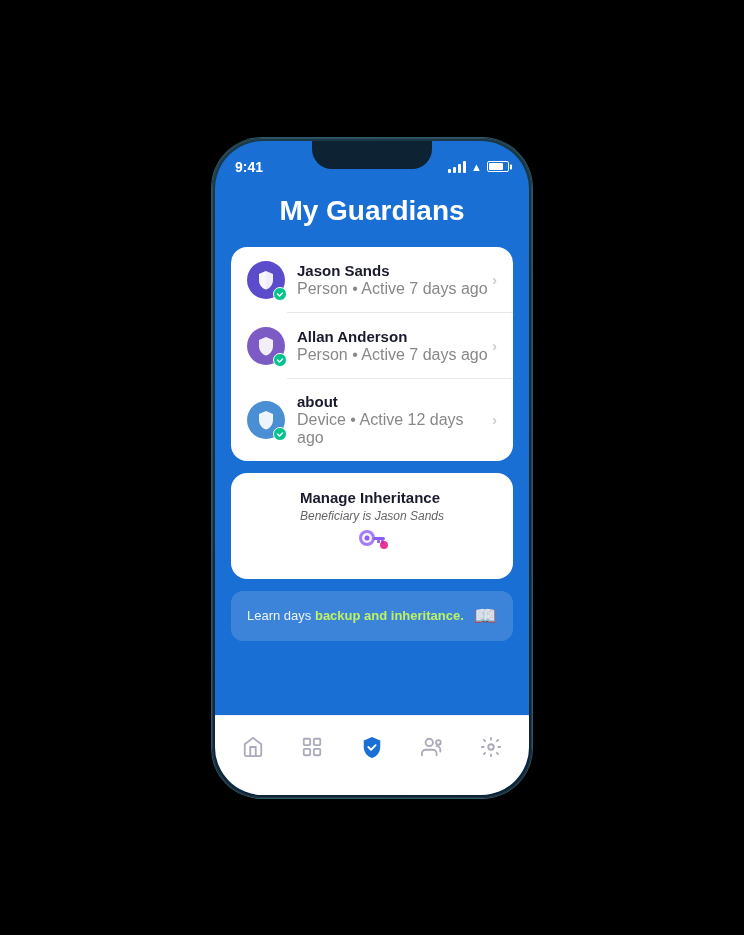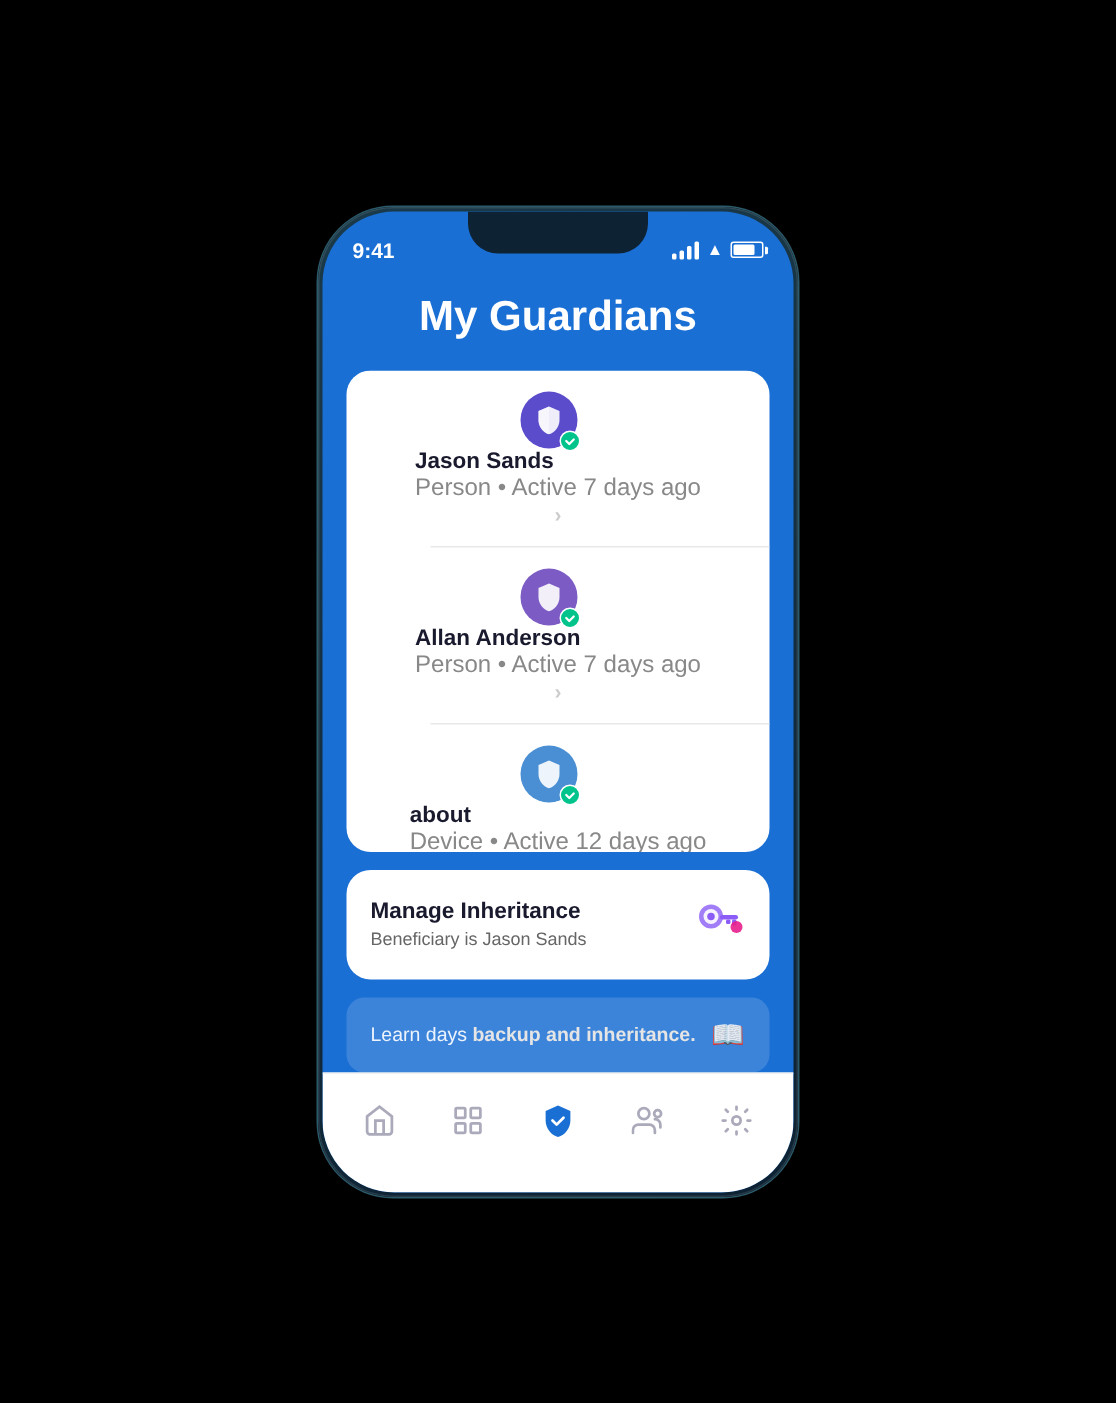--- a/index.html
+++ b/index.html
@@ -154,21 +154,20 @@
       border-radius: 16px;
       overflow: hidden;
     }
 
     .guardian-item {
       display: flex;
       align-items: center;
       padding: 14px 16px;
       cursor: pointer;
       position: relative;
-      flex-direction: column;
     }
 
     .guardian-item:not(:last-child)::after {
       content: '';
       position: absolute;
       bottom: 0;
       left: 56px;
       right: 0;
       height: 1px;
       background: #e8e8e8;
@@ -235,54 +234,56 @@
 
     
     .manage-card {
       background: white;
       border-radius: 16px;
       padding: 16px;
       display: flex;
       align-items: center;
       justify-content: space-between;
       cursor: pointer;
+      flex-direction: column;
     }
 
     .manage-info {}
 
     .manage-title {
       font-size: 15px;
       font-weight: 700;
       color: #1a1a2e;
     }
 
     .manage-sub {
       font-size: 12px;
       color: #666;
       margin-top: 3px;
+      font-style: italic;
     }
 
     
     .learn-card {
       background: rgba(255,255,255,0.15);
       border-radius: 12px;
       padding: 14px 16px;
       display: flex;
       align-items: center;
       justify-content: space-between;
       cursor: pointer;
     }
 
     .learn-text {
       font-size: 13px;
       color: rgba(255,255,255,0.9);
     }
 
     .learn-text strong {
-      color: #e5e5e5;
+      color: #bef264;
       font-weight: 700;
     }
 
     .book-icon {
       color: white;
       font-size: 18px;
       opacity: 0.9;
     }
 
     

